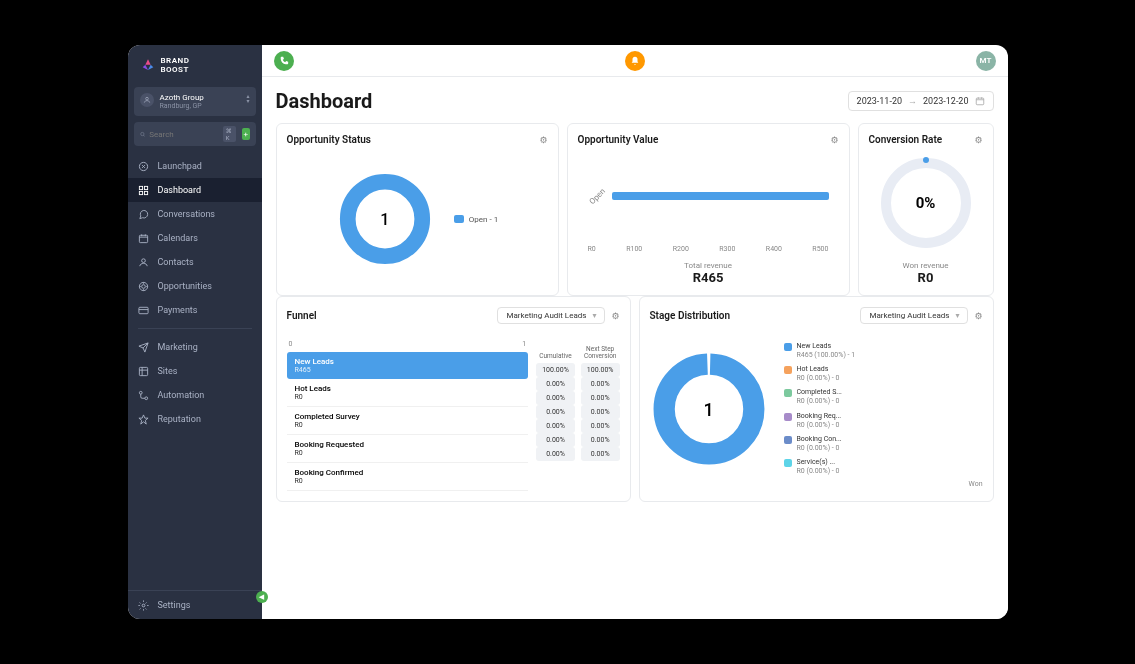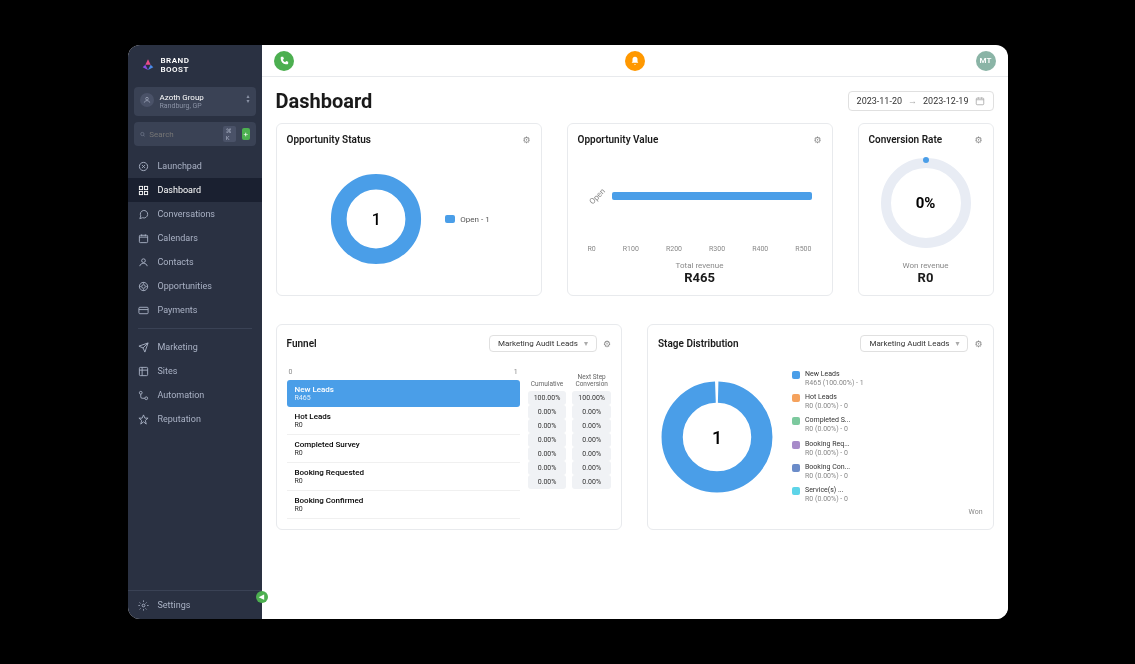--- a/index.html
+++ b/index.html
@@ -29,21 +29,21 @@
 .topbar{height:32px;border-bottom:1px solid #e8eaed;display:flex;align-items:center;justify-content:space-between;padding:0 12px;gap:6px}
 .tb-btn{width:20px;height:20px;border-radius:50%;display:flex;align-items:center;justify-content:center;color:#fff}
 .tb-phone{background:#4caf50}
 .tb-bell{background:#ff9800}
 .tb-avatar{background:#8ab4a6;font-size:8px;font-weight:600}
 .content{flex:1;padding:12px 14px;overflow-y:auto;background:#fff}
 .page-header{display:flex;align-items:center;justify-content:space-between;margin-bottom:10px}
 .page-title{font-size:20px;font-weight:700;color:#1a1a1a}
 .date-range{display:flex;align-items:center;gap:6px;border:1px solid #e0e0e0;border-radius:4px;padding:4px 8px;font-size:9px;color:#333}
 .date-range .arrow{color:#aaa}
-.cards-row{display:flex;gap:25px;margin-bottom:28px}
+.cards-row{display:flex;gap:8px;margin-bottom:0}
 .card{border:1px solid #e8eaed;border-radius:6px;padding:10px;display:flex;flex-direction:column}
 .card-head{display:flex;justify-content:space-between;align-items:center;margin-bottom:8px}
 .card-title{font-size:10px;font-weight:600;color:#1a1a1a}
 .card-menu{color:#888;font-size:9px}
 .c1{flex:1}
 .c2{flex:1}
 .c3{width:136px}
 .donut-wrap{display:flex;align-items:center;justify-content:center;gap:20px;flex:1}
 .donut{position:relative;width:98px;height:98px}
 .donut svg{transform:rotate(-90deg)}
@@ -259,21 +259,21 @@
         </div>
       <div class="tb-btn tb-avatar">MT</div>
     </div>
 
     <div class="content">
       <div class="page-header">
         <h1 class="page-title">Dashboard</h1>
         <div class="date-range">
           <span>2023-11-20</span>
           <span class="arrow">→</span>
-          <span>2023-12-19</span>
+          <span>2023-12-20</span>
           <svg width="10" height="10" viewBox="0 0 24 24" fill="none" stroke="#aaa" stroke-width="2">
               <rect x="3" y="5" width="18" height="16" rx="2"></rect>
               <path d="M3 9h18M8 3v4m8-4v4"></path>
             </svg>
         </div>
       </div>
 
       <div class="cards-row">
         <div class="card c1">
           <div class="card-head">

